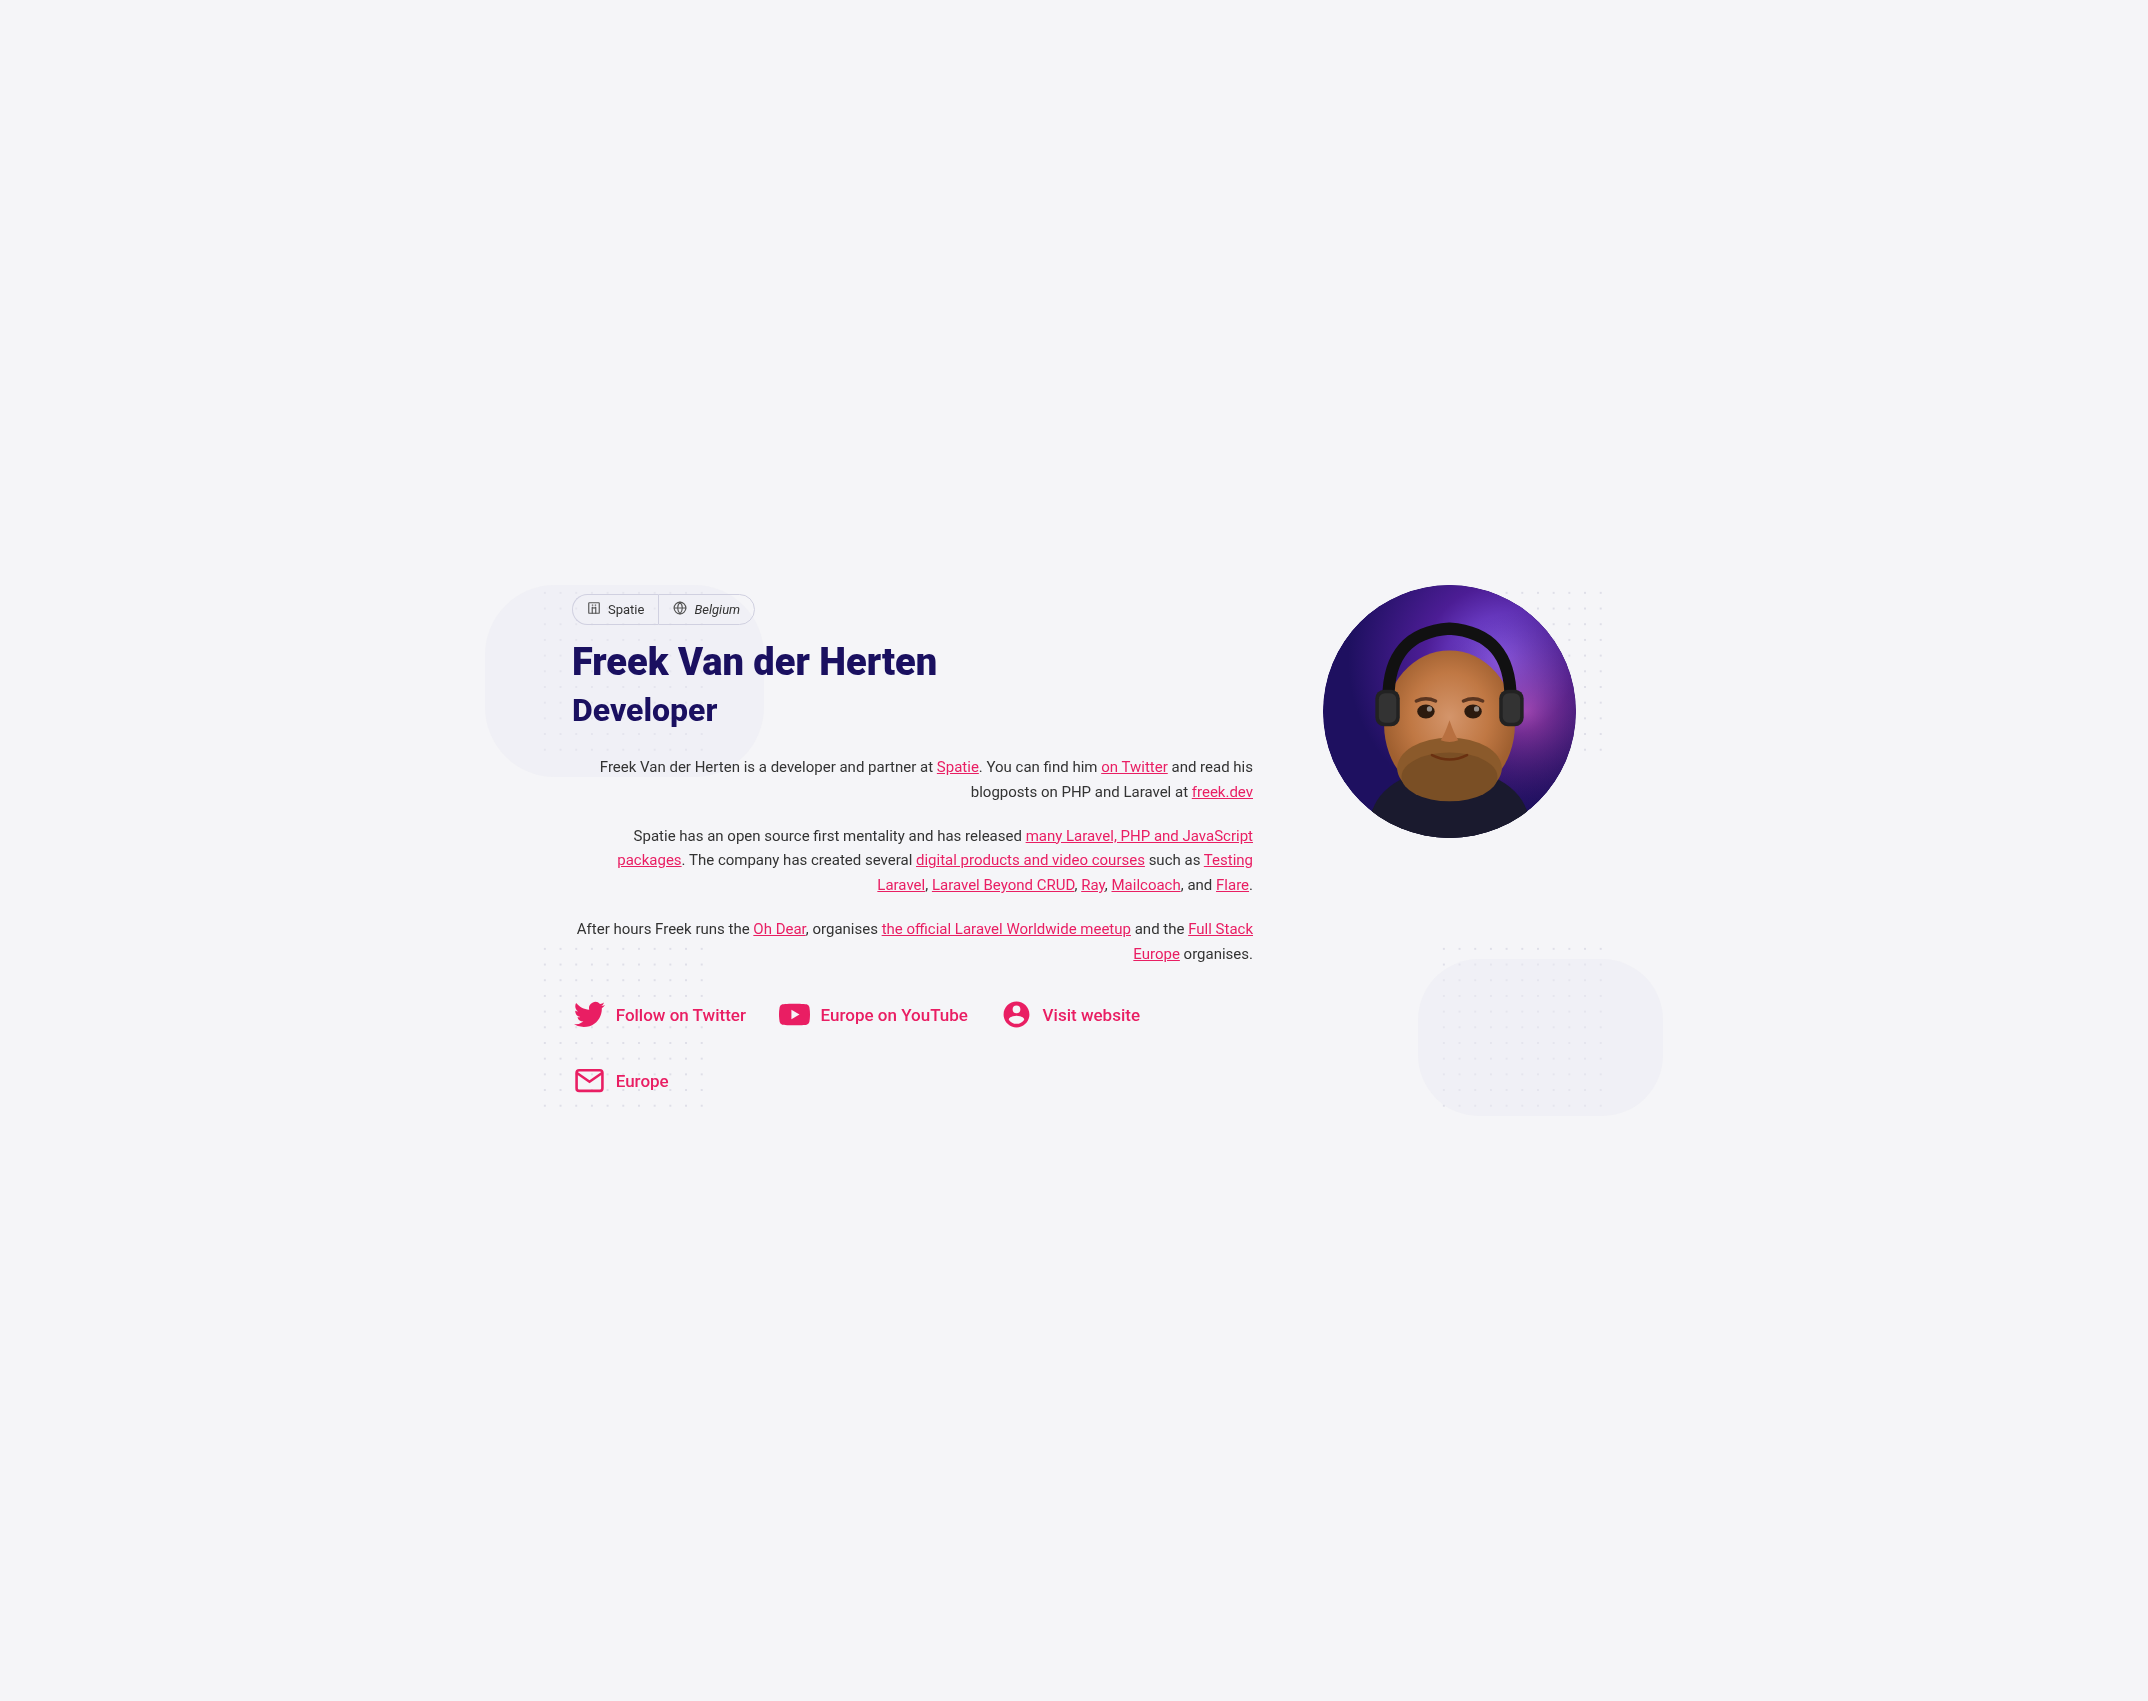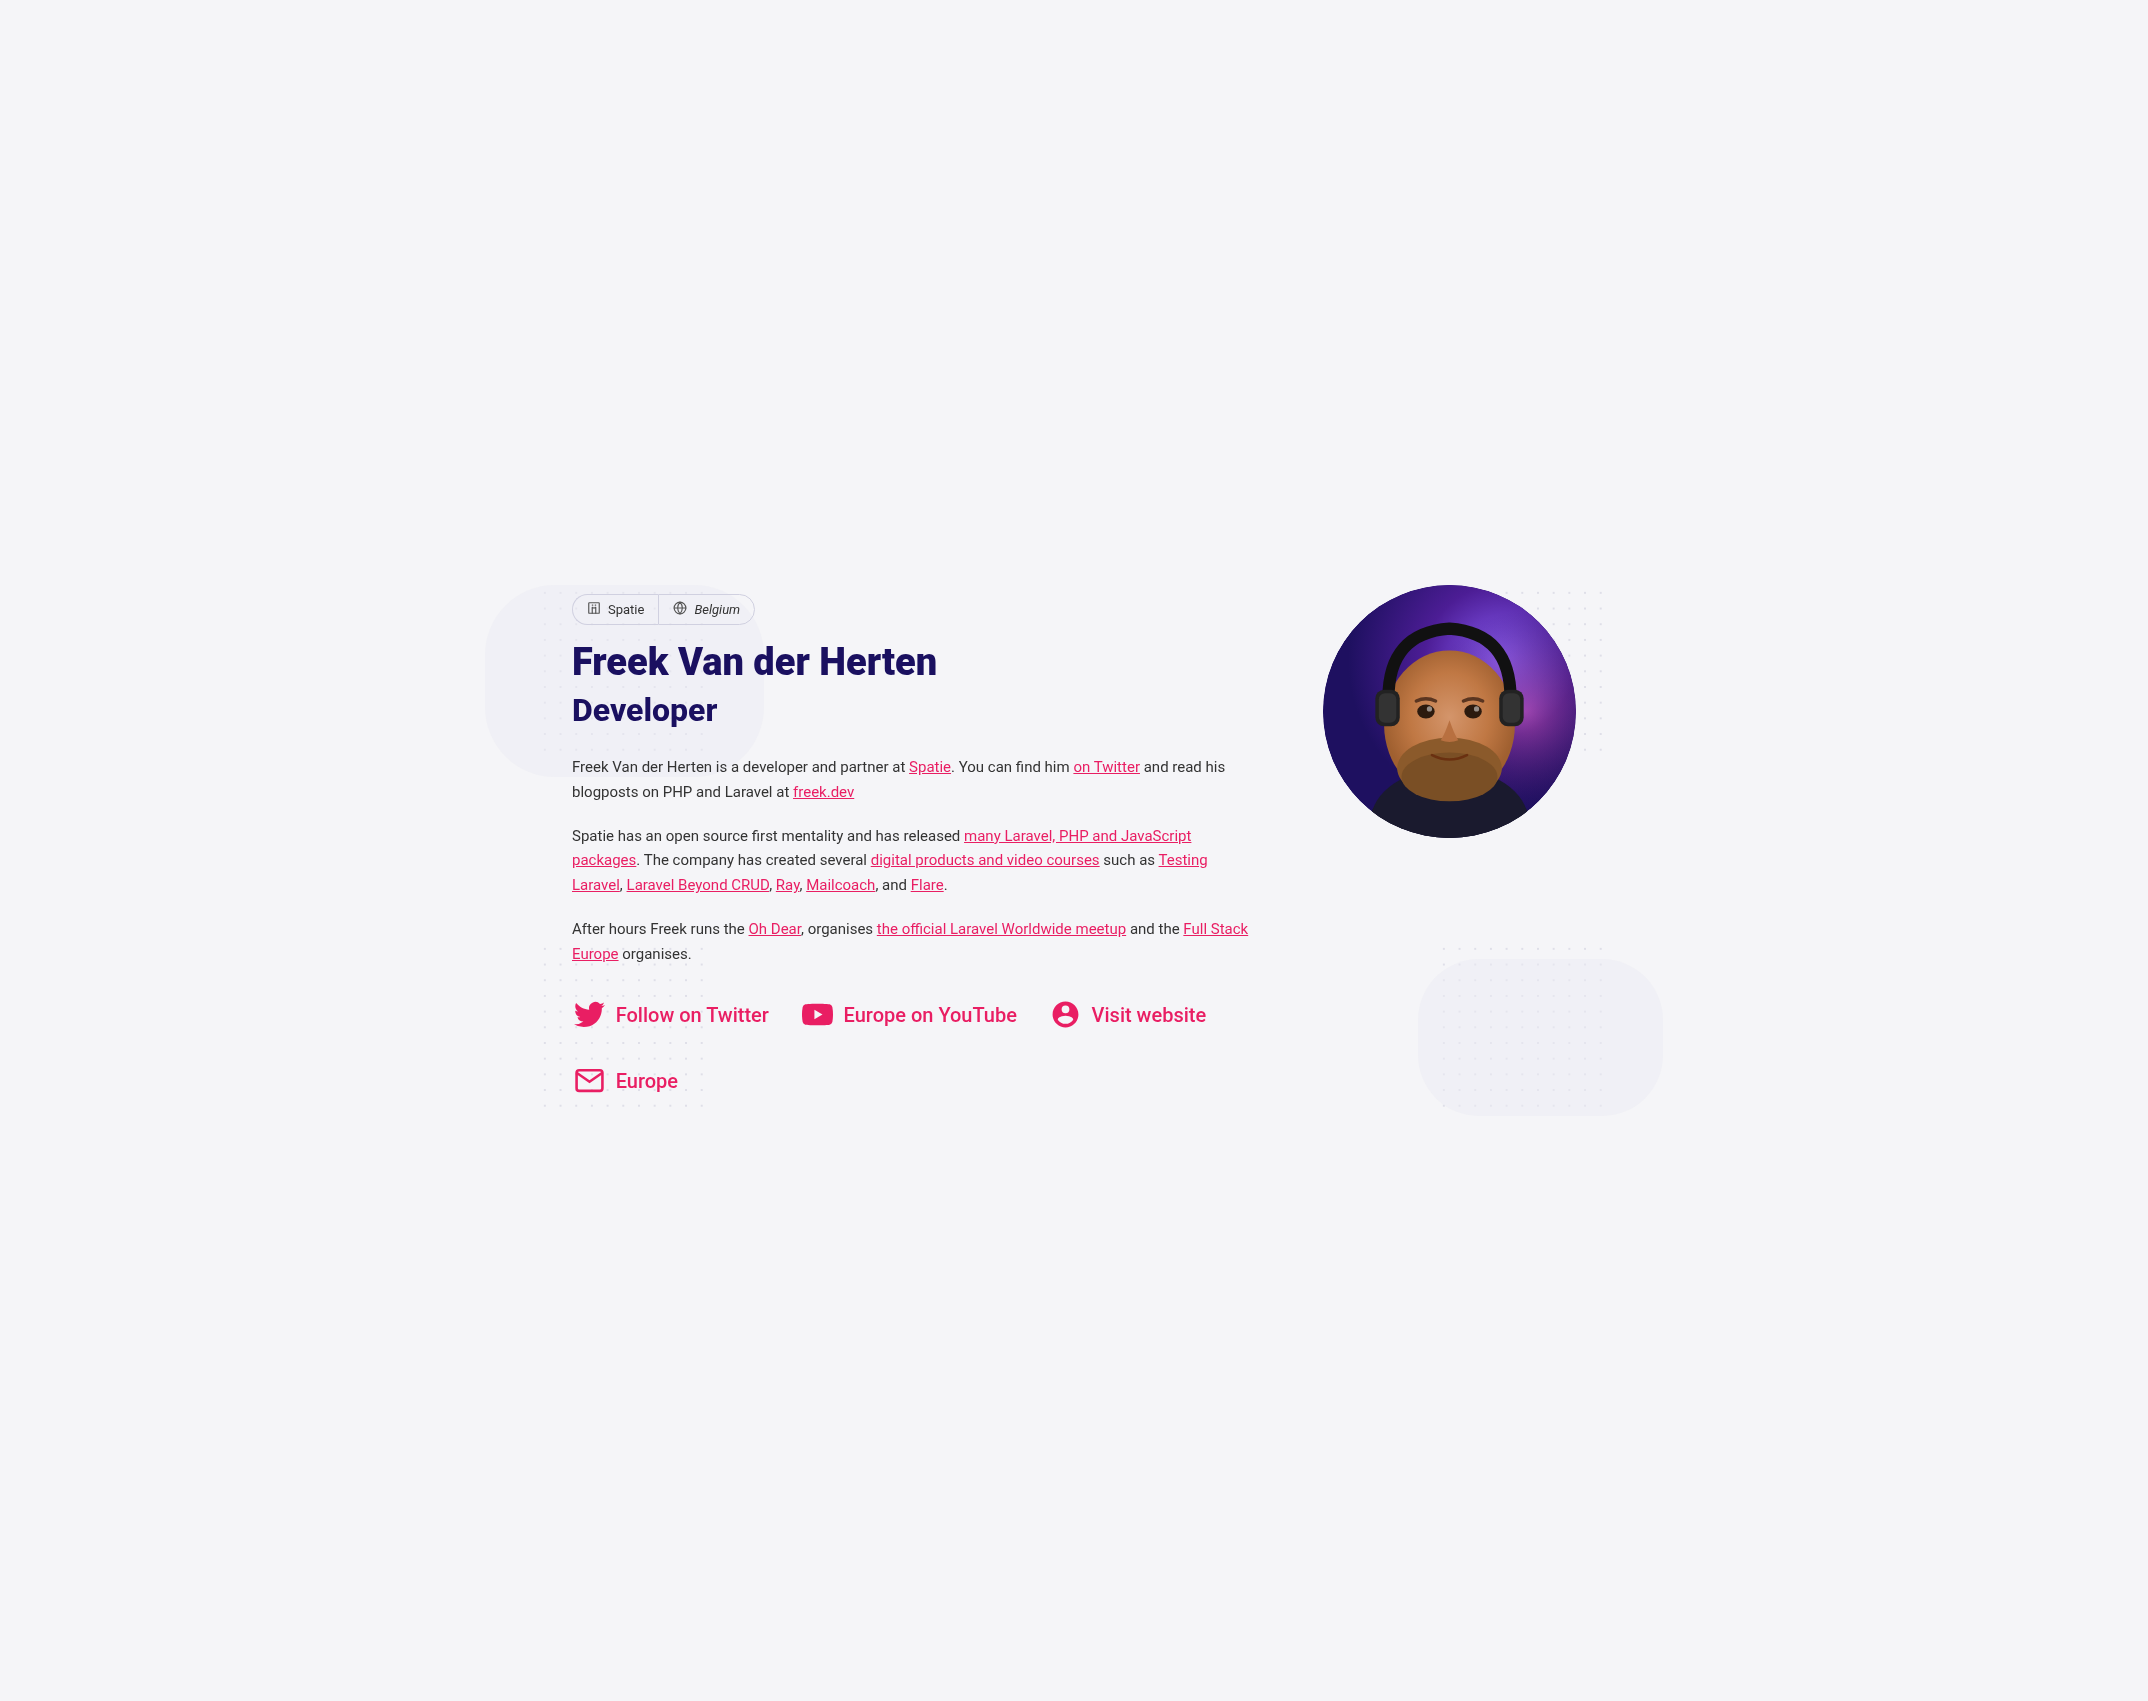--- a/index.html
+++ b/index.html
@@ -130,20 +130,21 @@
     .person-title {
       font-size: 32px;
       font-weight: 800;
       color: #1a1060;
       margin-bottom: 26px;
     }
 
     
     .bio-section {
       margin-bottom: 0;
+      text-align: right;
     }
 
     .bio-paragraph {
       font-size: 15px;
       line-height: 1.65;
       color: #333;
       margin-bottom: 19px;
     }
 
     .bio-paragraph:last-of-type {
@@ -162,21 +163,21 @@
       align-items: center;
       gap: 31px;
       flex-wrap: wrap;
     }
 
     .social-item {
       display: flex;
       align-items: center;
       gap: 8.7px;
       color: #e91e63;
-      font-size: 20px;
+      font-size: 17px;
       font-weight: 500;
       cursor: pointer;
       text-decoration: none;
     }
 
     .social-icon {
       width: 35px;
       height: 35px;
       display: flex;
       align-items: center;

